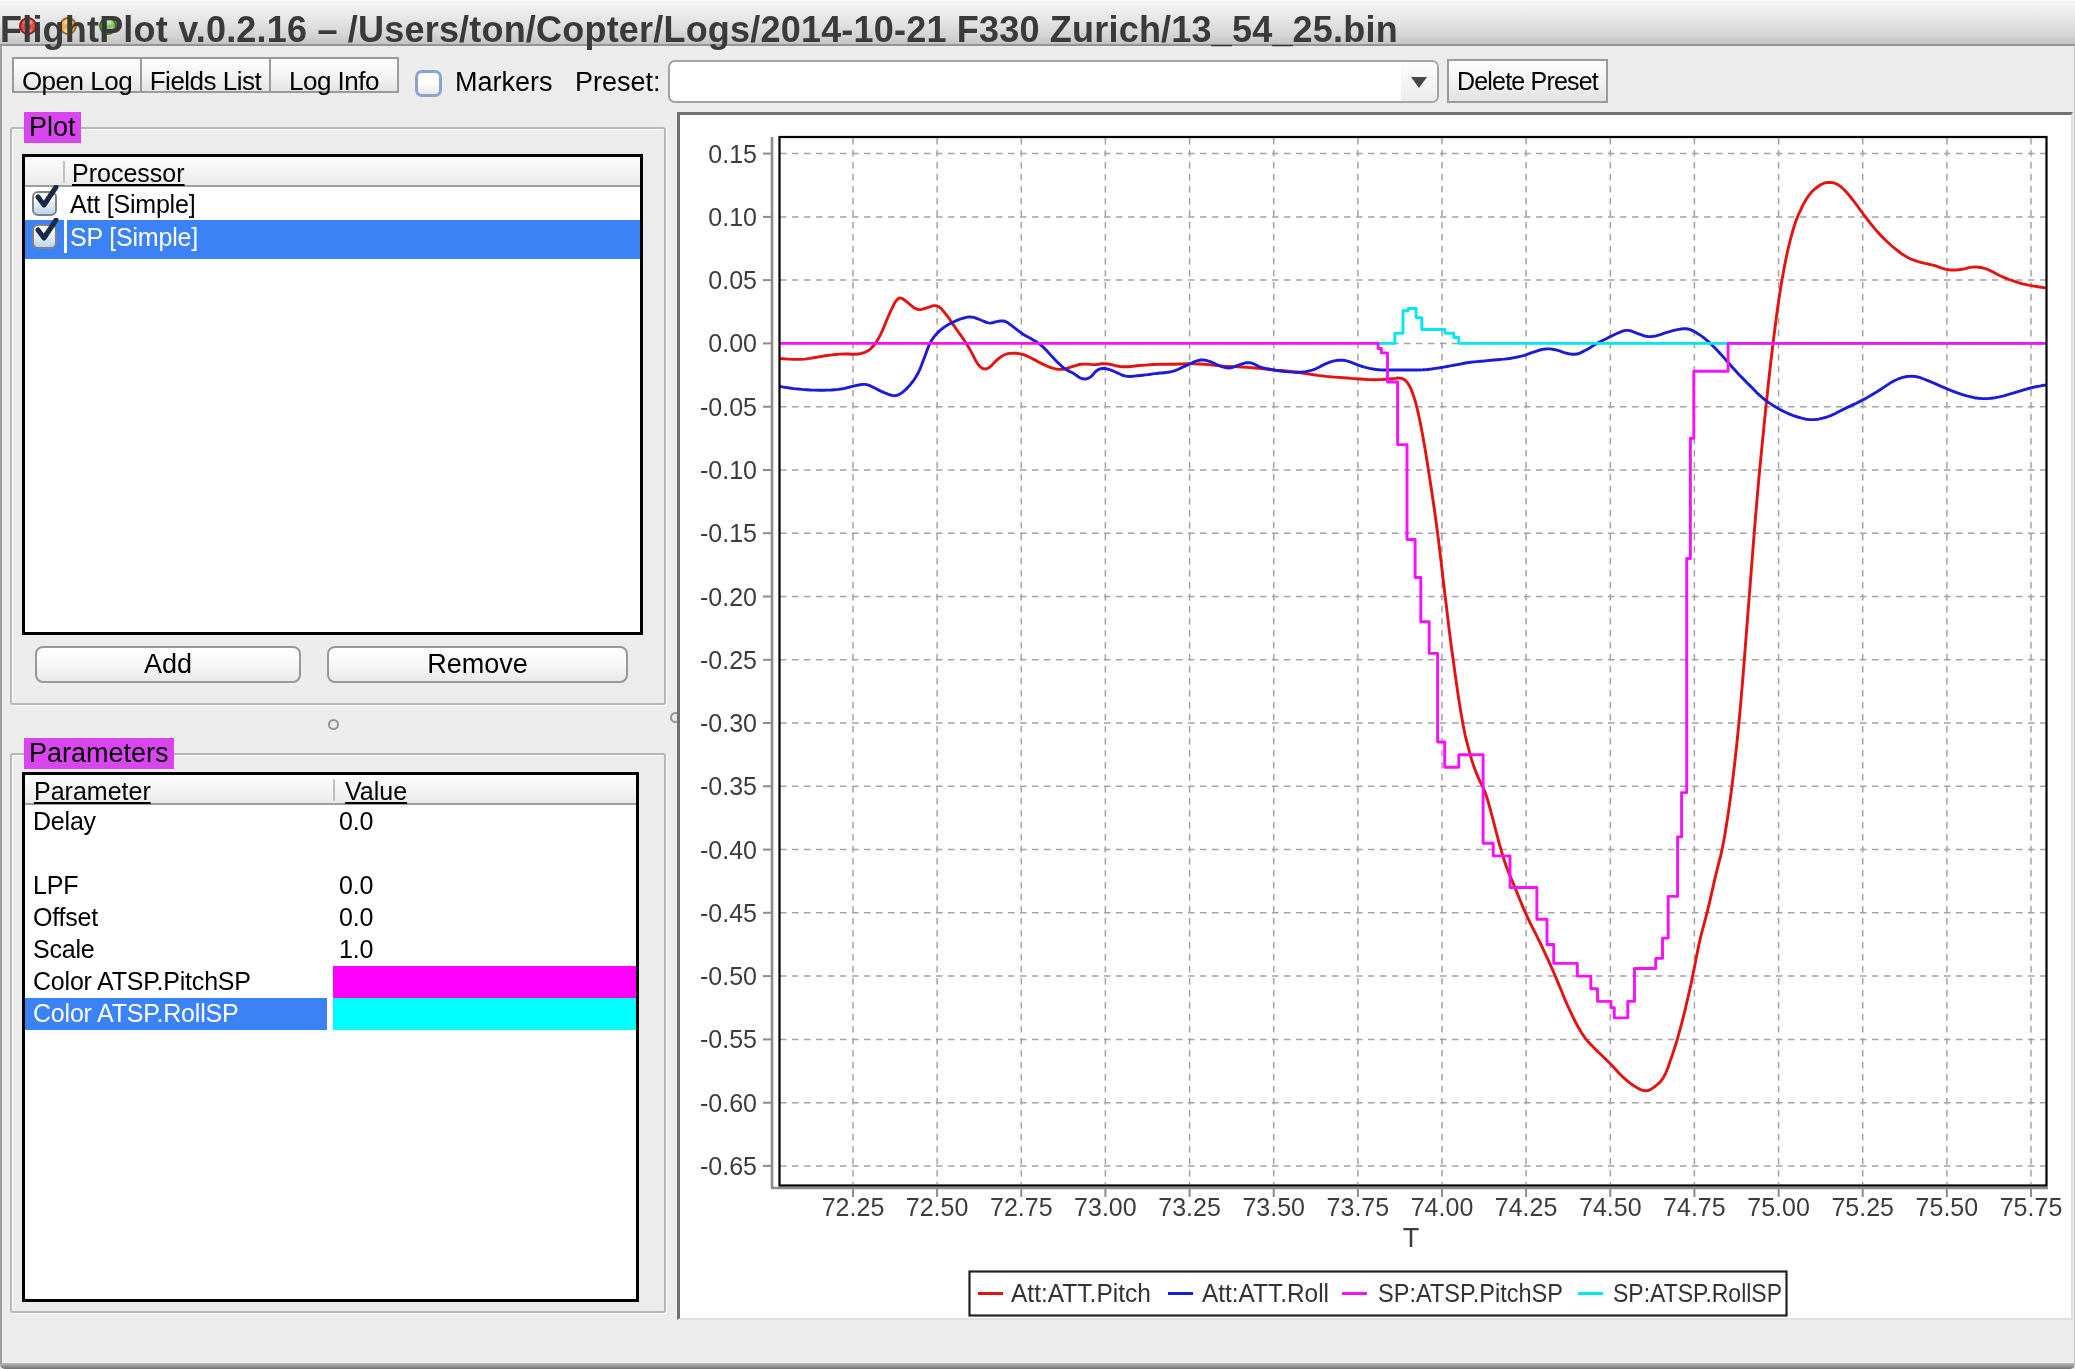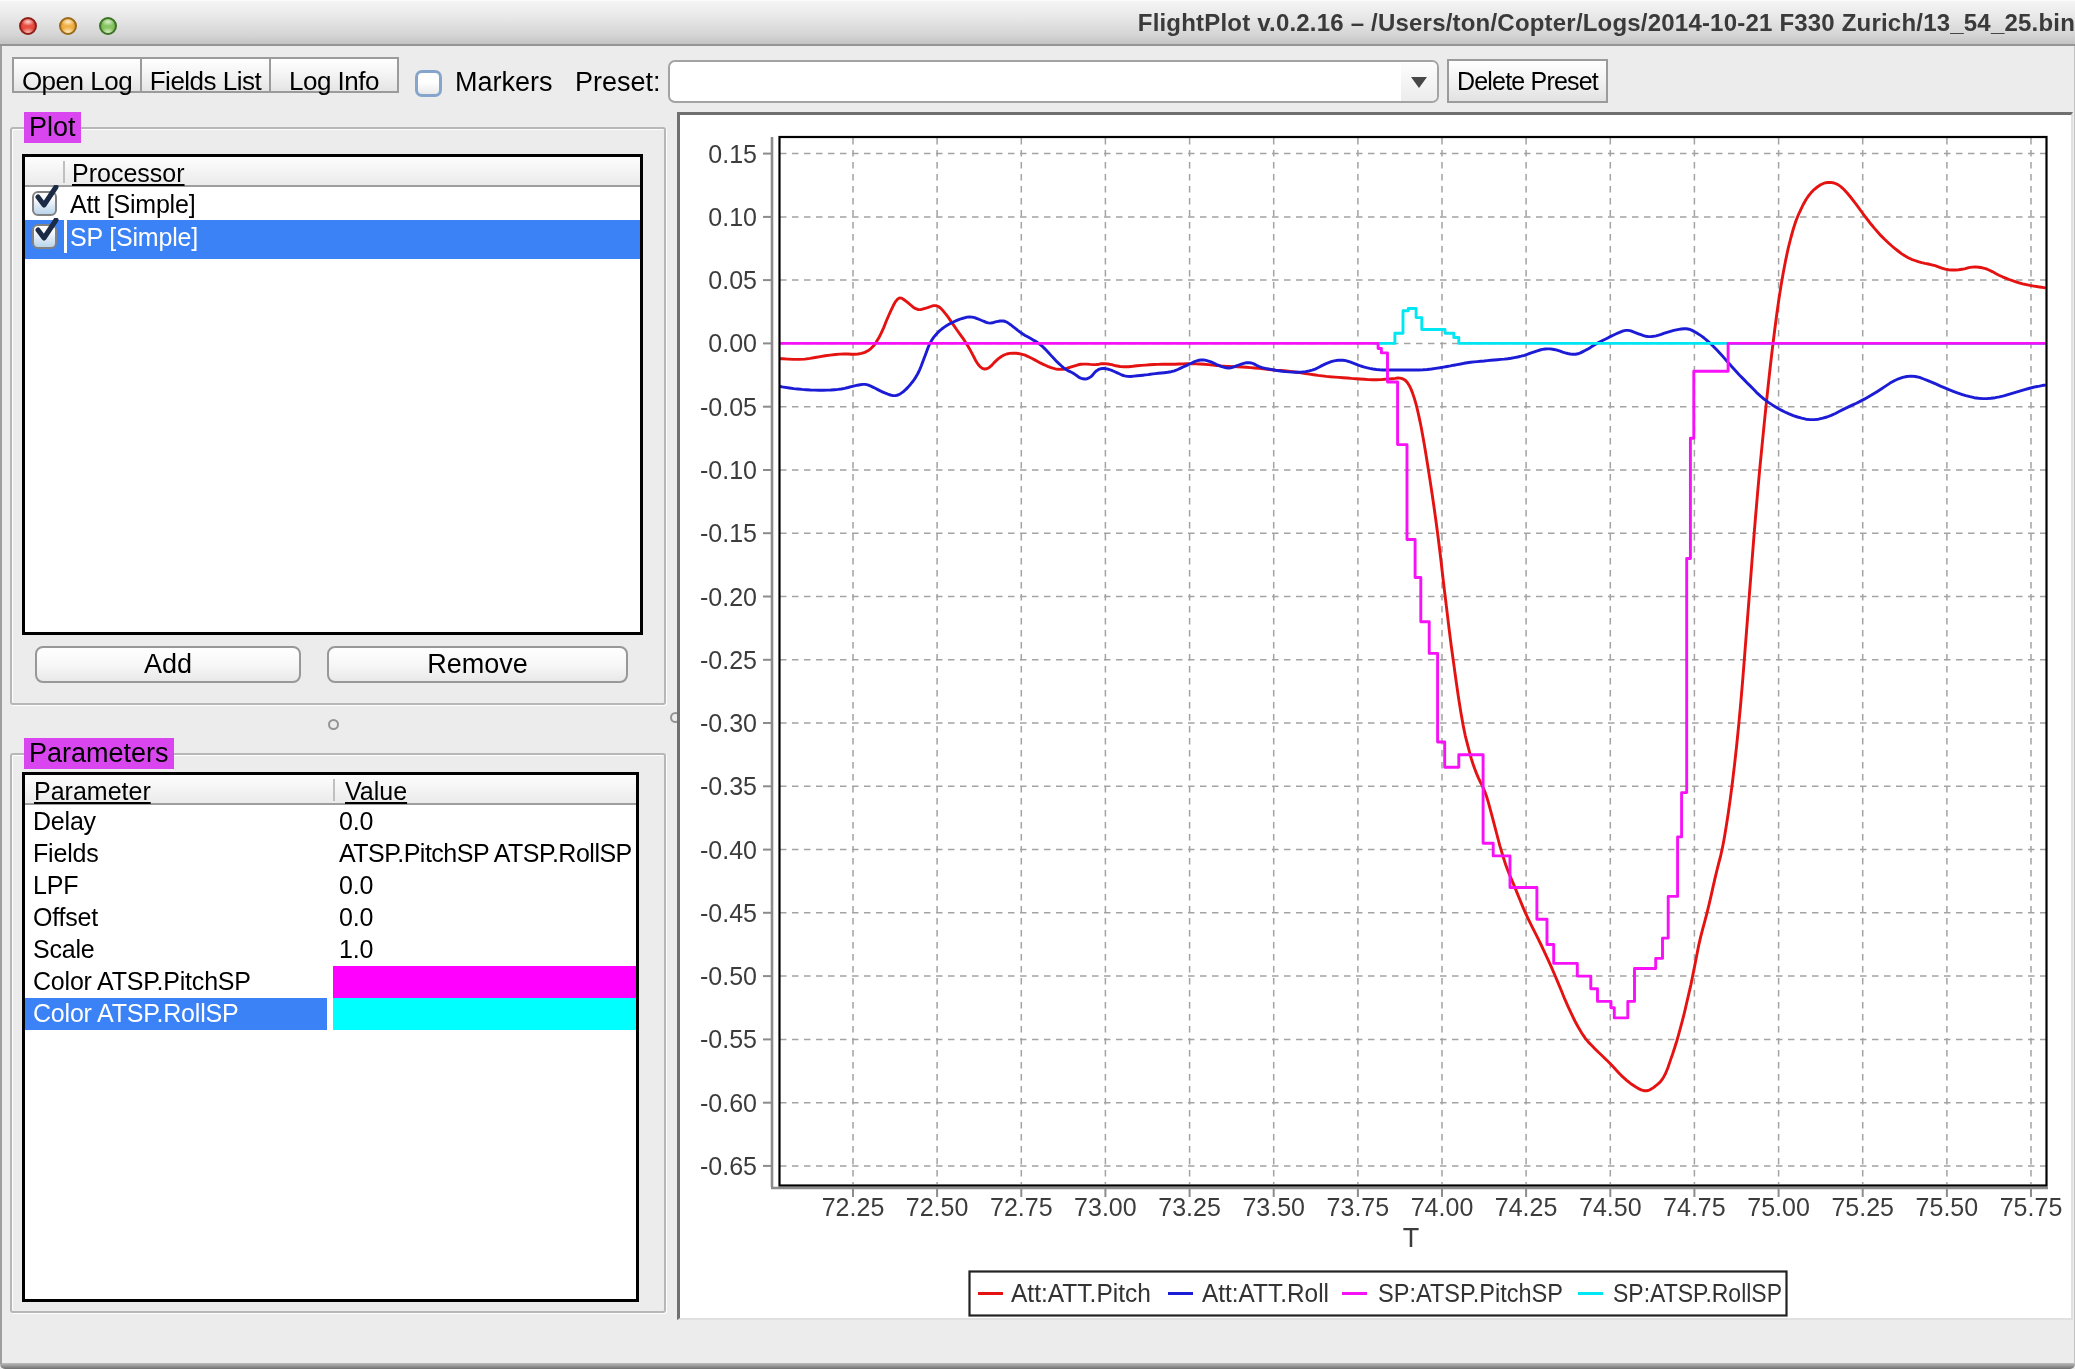--- a/index.html
+++ b/index.html
@@ -2,21 +2,21 @@
 <html><head><meta charset="utf-8">
 <style>
 * { margin:0; padding:0; box-sizing:border-box; }
 html,body { width:2075px; height:1369px; overflow:hidden; }
 body { font-family:"Liberation Sans",sans-serif; background:#ececec; position:relative; }
 
 
 #titlebar { position:absolute; left:0; top:0; width:2075px; height:46px;
   background:linear-gradient(#f5f5f5,#e7e7e7 40%,#d4d4d4 80%,#c3c3c3);
   border-top:1px solid #fbfbfb; border-bottom:2px solid #949494; }
-#title { position:absolute; left:0; right:0; top:8px; text-align:right; font-size:24px; font-weight:bold; color:#3a3a3a; letter-spacing:0.2px;}
+#title { position:absolute; left:0; right:0; top:8px; text-align:left; font-size:36px; font-weight:bold; color:#3a3a3a; letter-spacing:0.2px;}
 .light { position:absolute; top:16px; width:18px; height:18px; border-radius:50%; }
 #lr { left:19px; border:2px solid #8f2018;
   background: radial-gradient(circle at 50% 120%, rgba(255,215,210,0.9) 0 14%, rgba(255,215,210,0) 45%),
   radial-gradient(ellipse 62% 38% at 50% 20%, rgba(255,255,255,0.75), rgba(255,255,255,0) 75%),
   radial-gradient(circle, #e85044 45%, #cf2d22 95%);}
 #ly { left:59px; border:2px solid #9a6b1a;
   background: radial-gradient(circle at 50% 120%, rgba(255,245,200,0.95) 0 16%, rgba(255,245,200,0) 48%),
   radial-gradient(ellipse 62% 38% at 50% 20%, rgba(255,252,230,0.8), rgba(255,255,255,0) 75%),
   radial-gradient(circle, #f0b04a 45%, #d98f21 95%);}
 #lg { left:99px; border:2px solid #3d7324;
@@ -126,24 +126,20 @@
 </div>
 <div class="tbl" style="left:22px;top:772px;width:617px;height:530px;">
   <div class="thead">
       <div class="th" style="left:9px;">Parameter</div>
       <div class="th" style="left:320px;">Value</div>
     <div style="position:absolute;left:308px;top:4px;width:2px;height:22px;background:#c0c0c0;"></div>
     </div>
   <div class="prow" style="top:31px;">
       <span class="pl">Delay</span>
       <span class="pv">0.0</span>
-    </div>
-  <div class="prow" style="top:63px;">
-      <span class="pl">Fields</span>
-      <span class="pv" style="font-size:25px;letter-spacing:-0.5px;">ATSP.PitchSP ATSP.RollSP</span>
     </div>
   <div class="prow" style="top:95px;">
       <span class="pl">LPF</span>
       <span class="pv">0.0</span>
     </div>
   <div class="prow" style="top:127px;">
       <span class="pl">Offset</span>
       <span class="pv">0.0</span>
     </div>
   <div class="prow" style="top:159px;">

